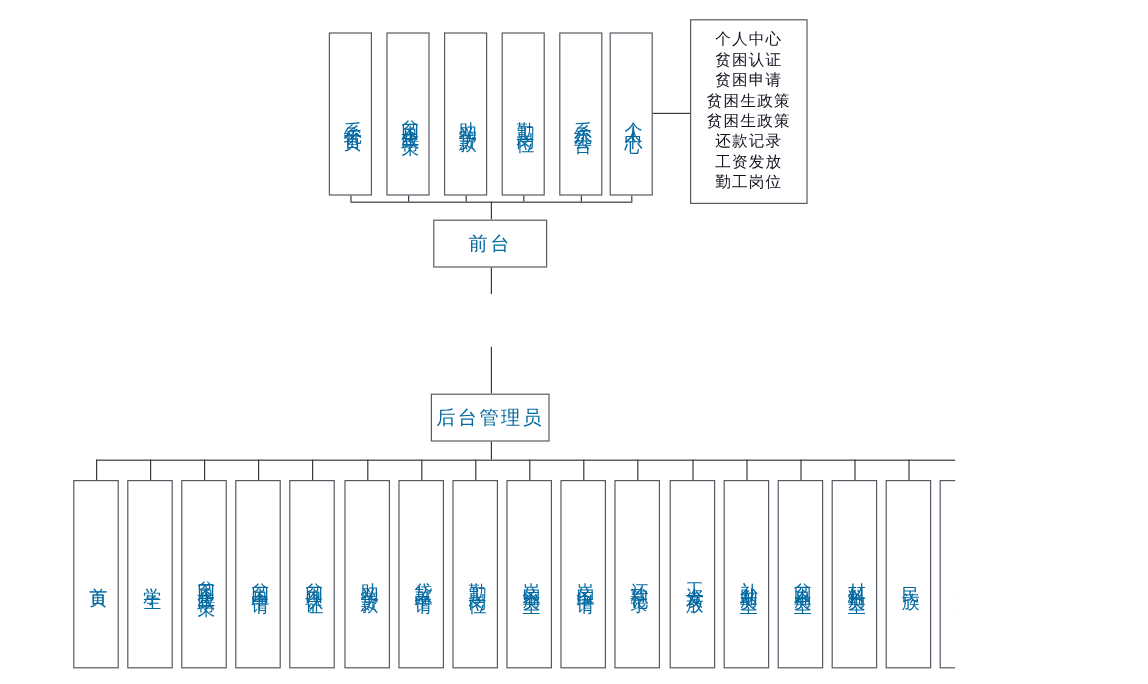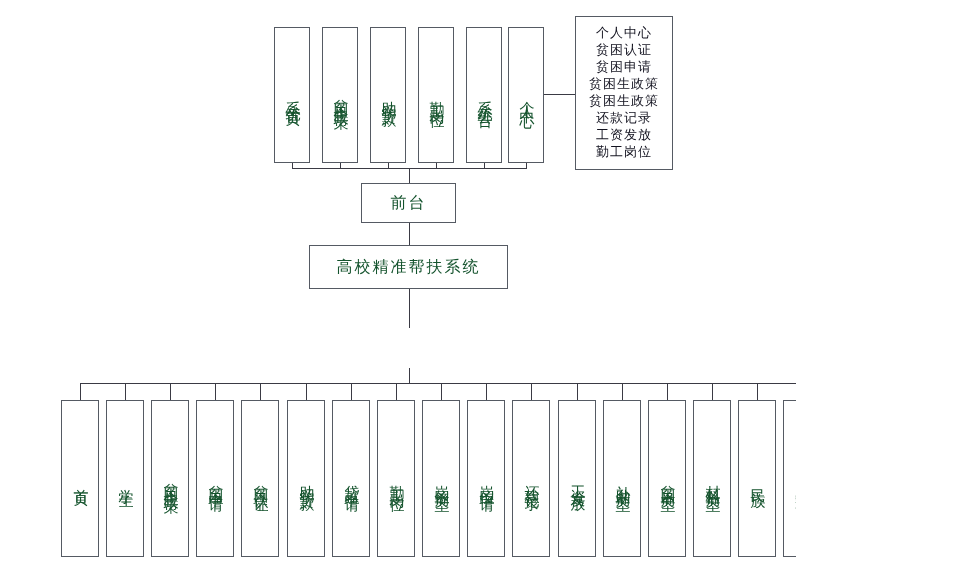--- a/index.html
+++ b/index.html
@@ -17,21 +17,21 @@
   
   .node{
     position:absolute;
     box-sizing:border-box;
     border:1px solid #555a63;
     background:#ffffff;
     display:flex;
     align-items:center;
     justify-content:center;
     text-align:center;
-    color:#14532d;
+    color:#0369a1;
   }
   
   .vnode{
     writing-mode:vertical-rl;
     text-orientation:upright;
     letter-spacing:4px;
     font-size:15px;
     line-height:1.05;
     padding-top:4px;
   }
@@ -120,24 +120,24 @@
   <div class="vline" style="left:526px;top:163px;height:5px;"></div>
 
   <div class="hline" style="left:292px;top:168px;width:235px;"></div>
 
   <div class="vline" style="left:409px;top:168px;height:15px;"></div>
 
   <div class="node hnode" style="left:361px;top:183px;width:95px;height:40px;">前台</div>
 
   <div class="vline" style="left:409px;top:223px;height:22px;"></div>
 
-  <div class="node hnode" style="left:309px;top:245px;width:199px;height:44px;">高校精准帮扶系统</div>
 
   <div class="vline" style="left:409px;top:289px;height:39px;"></div>
 
+  <div class="node hnode" style="left:359px;top:328px;width:99px;height:40px;">后台管理员</div>
 
   <div class="vline" style="left:409px;top:368px;height:15px;"></div>
 
   <div class="hline" style="left:80px;top:383px;width:767px;"></div>
 
   <div class="vline" style="left:80px;top:383px;height:17px;"></div>
   <div class="vline" style="left:125px;top:383px;height:17px;"></div>
   <div class="vline" style="left:170px;top:383px;height:17px;"></div>
   <div class="vline" style="left:215px;top:383px;height:17px;"></div>
   <div class="vline" style="left:260px;top:383px;height:17px;"></div>

